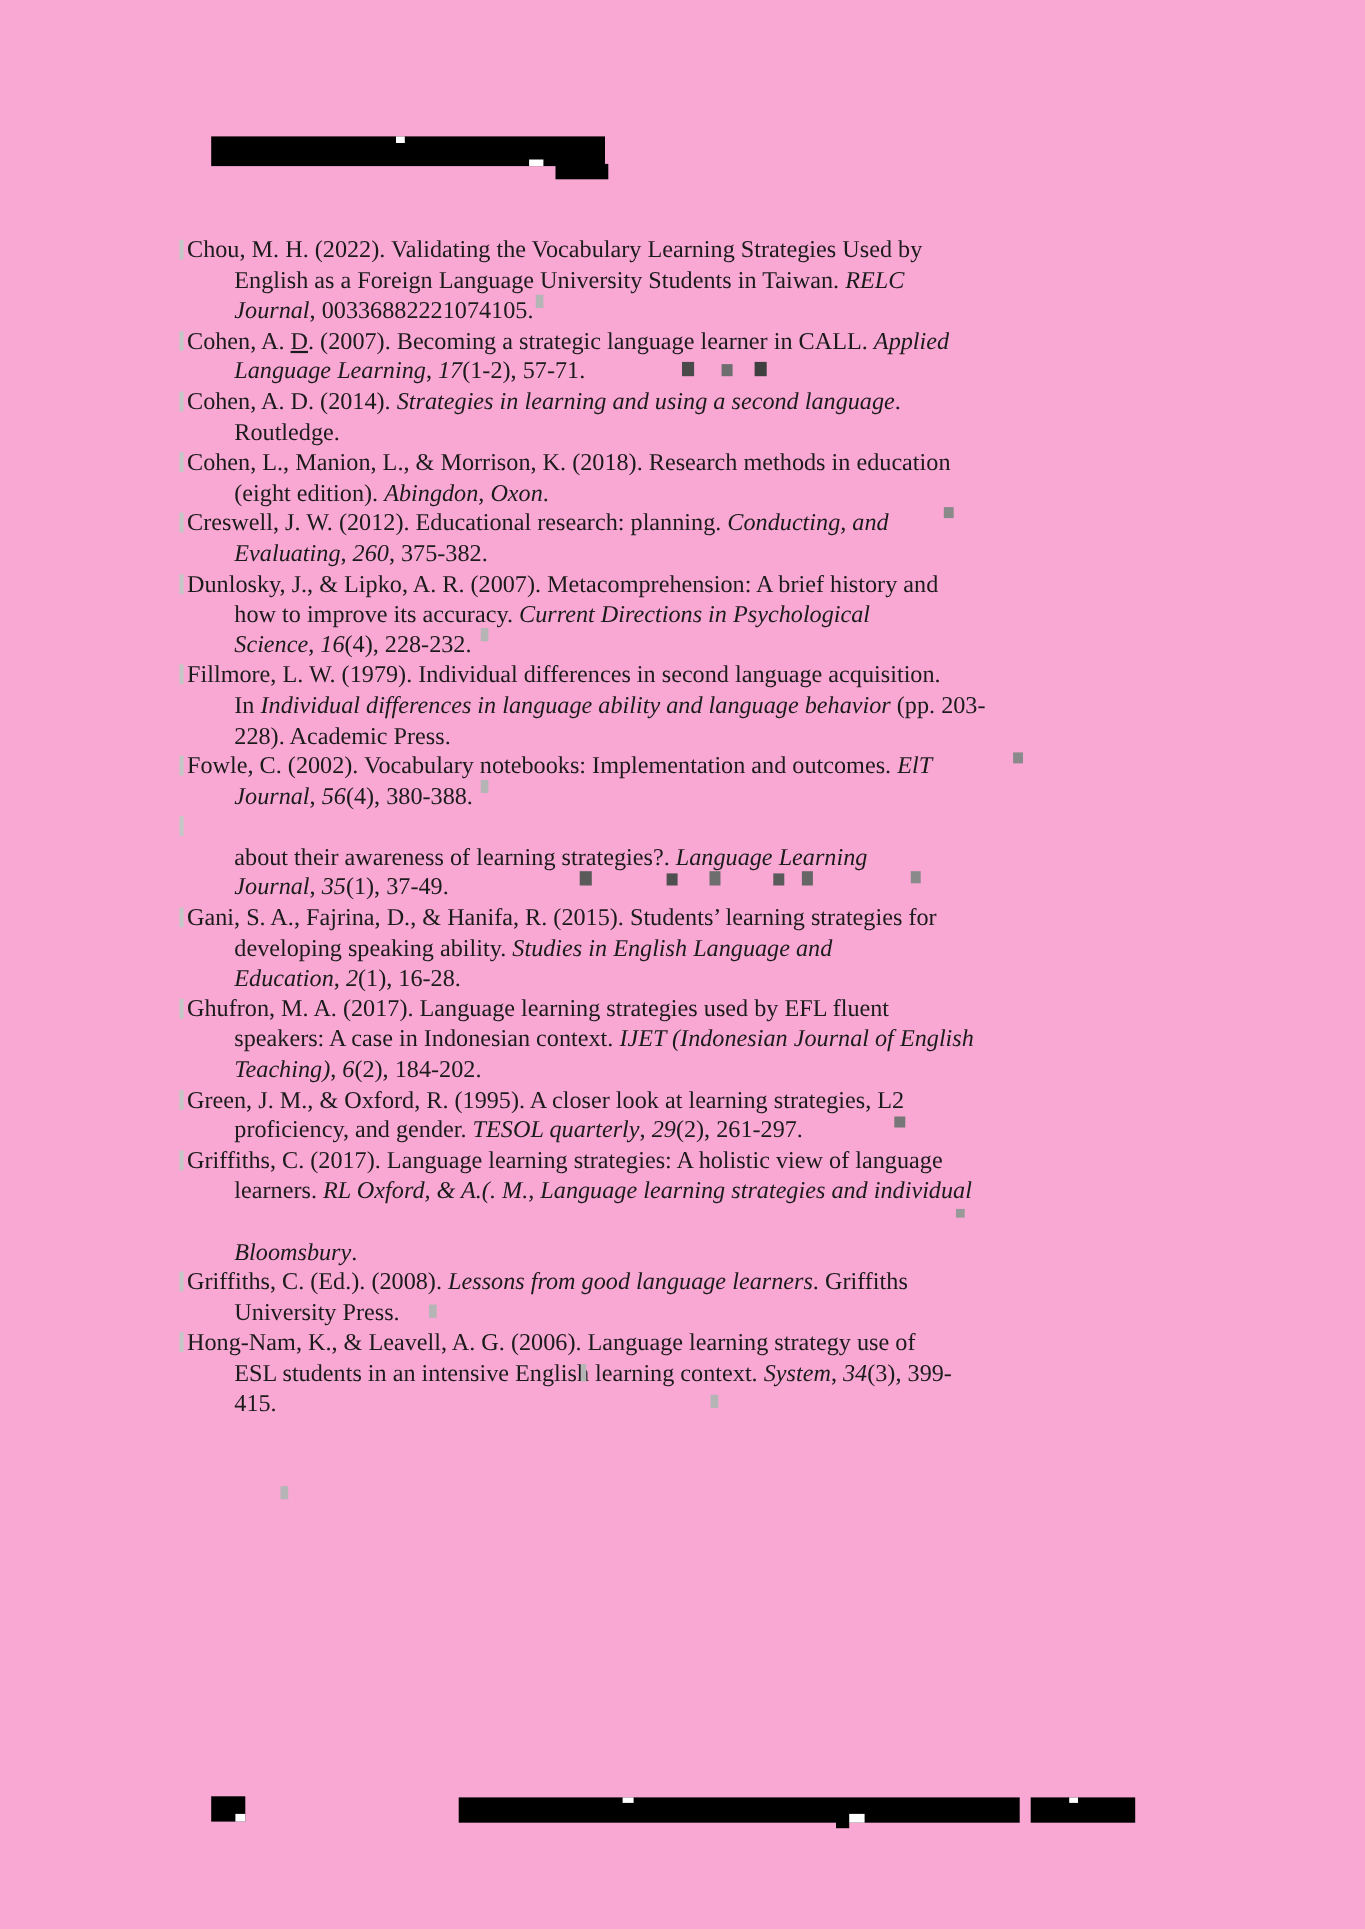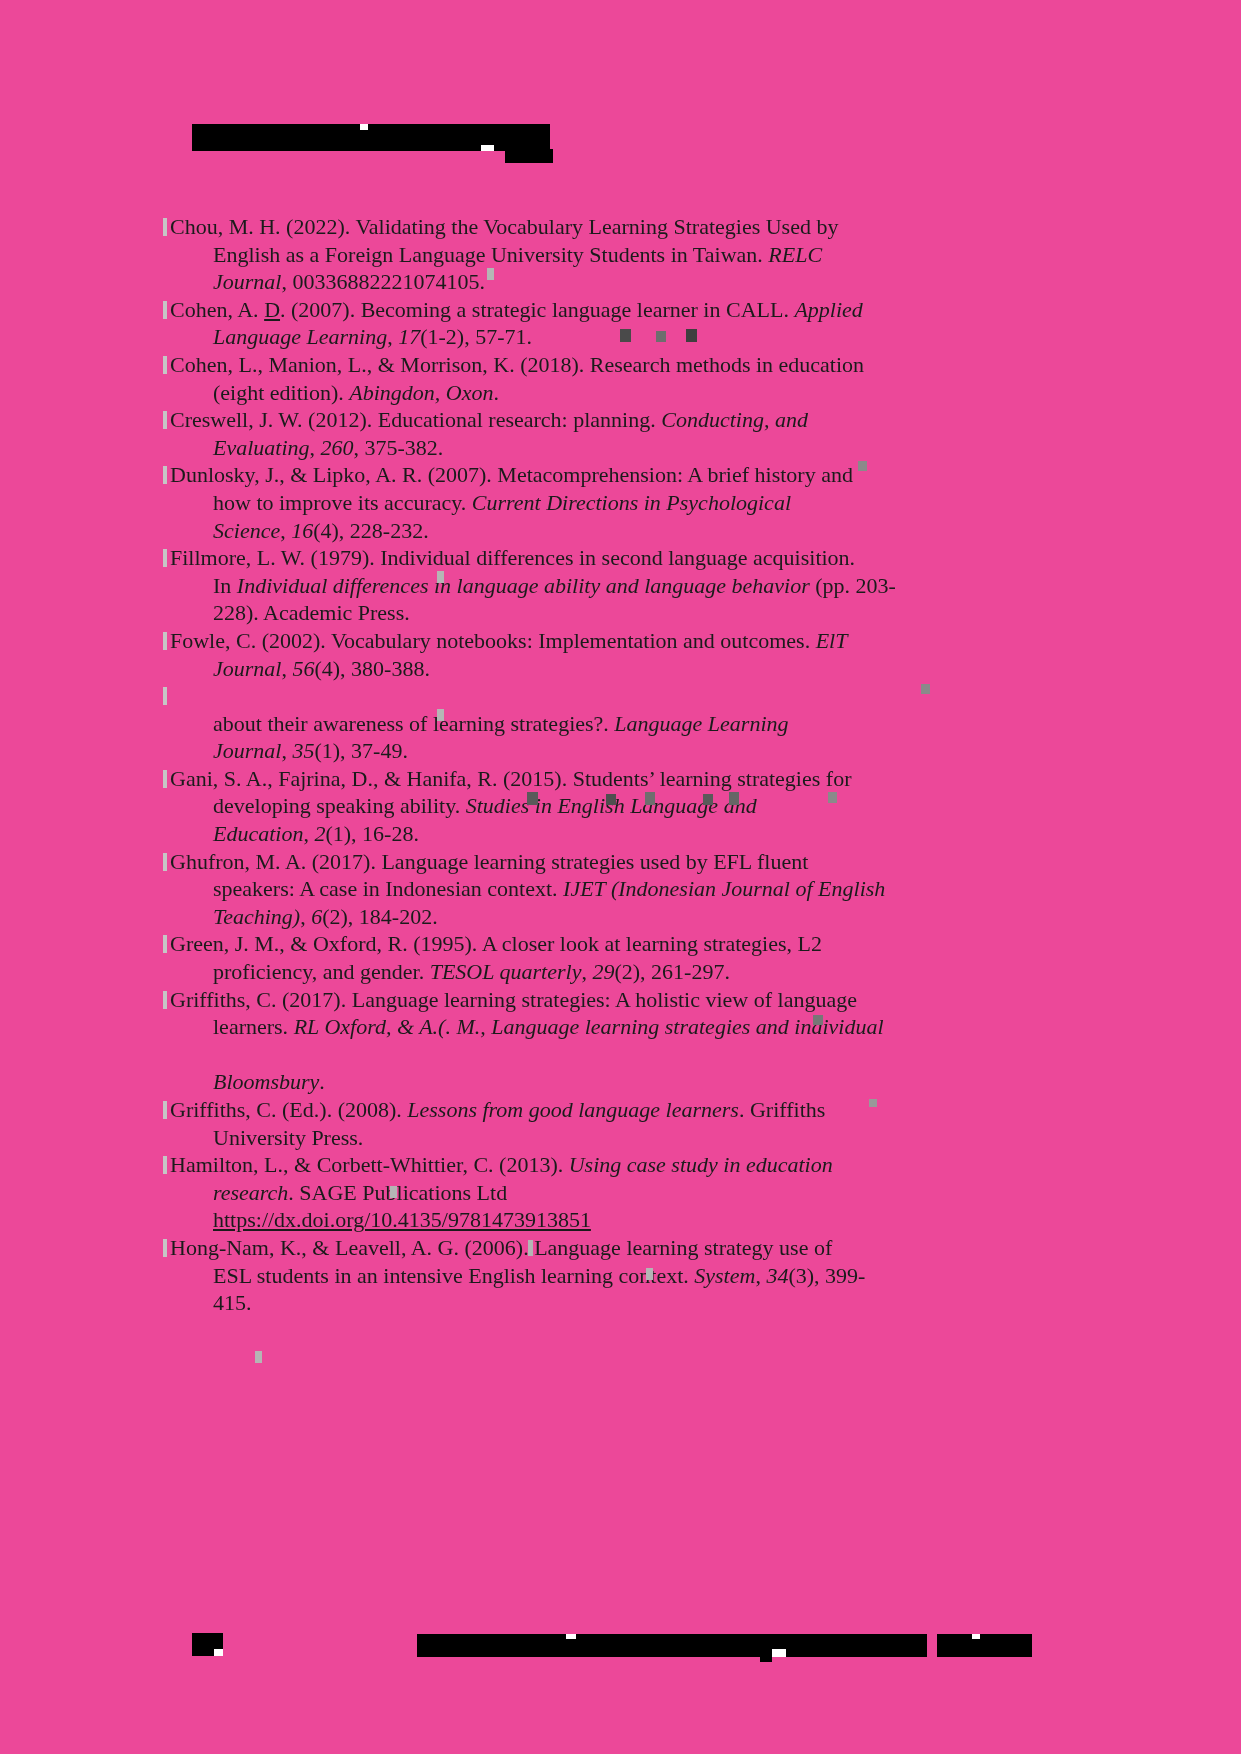--- a/index.html
+++ b/index.html
@@ -1,19 +1,19 @@
 <!DOCTYPE html>
 <html><head>
 <meta charset="utf-8">
 <style>
   html,body { margin:0; padding:0; background:#e8e8e8; }
   .page {
     position:relative;
     width:1241px; height:1754px;
-    background:#ec4899;
+    background:#f9a8d4;
     overflow:hidden;
     font-family:"Liberation Serif", serif;
     margin:0 auto;
   }
   .refs {
     position:absolute;
     left:170px; top:213px;
     width:766px;
     margin:0; padding:0;
     list-style:none;
@@ -43,32 +43,32 @@
 <body>
 
 <div class="page">
   <div id="redaction-top">
       <div class="rect" style="left: 192px; top: 124px; width: 358px; height: 27px; background: rgb(0, 0, 0);"></div>
       <div class="rect" style="left: 505px; top: 149px; width: 48px; height: 14px; background: rgb(0, 0, 0);"></div>
     </div>
   <ul class="refs" id="refs">
       <li><span>Chou, M. H. (2022). Validating the Vocabulary Learning Strategies Used by</span><br><span>English as a Foreign Language University Students in Taiwan. </span><em>RELC</em><br><em>Journal</em><span>, 00336882221074105.</span></li>
       <li><span>Cohen, A. </span><span class="u">D</span><span>. (2007). Becoming a strategic language learner in CALL. </span><em>Applied</em><br><em>Language Learning</em><span>, </span><em>17</em><span>(1-2), 57-71.</span></li>
+      <li><span>Cohen, A. D. (2014). </span><em>Strategies in learning and using a second language</em><span>.</span><br><span>Routledge.</span></li>
       <li><span>Cohen, L., Manion, L., &amp; Morrison, K. (2018). Research methods in education</span><br><span>(eight edition). </span><em>Abingdon, Oxon</em><span>.</span></li>
       <li><span>Creswell, J. W. (2012). Educational research: planning. </span><em>Conducting, and</em><br><em>Evaluating</em><span>, </span><em>260</em><span>, 375-382.</span></li>
       <li><span>Dunlosky, J., &amp; Lipko, A. R. (2007). Metacomprehension: A brief history and</span><br><span>how to improve its accuracy. </span><em>Current Directions in Psychological</em><br><em>Science</em><span>, </span><em>16</em><span>(4), 228-232.</span></li>
       <li><span>Fillmore, L. W. (1979). Individual differences in second language acquisition.</span><br><span>In </span><em>Individual differences in language ability and language behavior</em><span> (pp. 203-</span><br><span>228). Academic Press.</span></li>
       <li><span>Fowle, C. (2002). Vocabulary notebooks: Implementation and outcomes. </span><em>ElT</em><br><em>Journal</em><span>, </span><em>56</em><span>(4), 380-388.</span></li>
       <li><br><span>about their awareness of learning strategies?. </span><em>Language Learning</em><br><em>Journal</em><span>, </span><em>35</em><span>(1), 37-49.</span></li>
       <li><span>Gani, S. A., Fajrina, D., &amp; Hanifa, R. (2015). Students’ learning strategies for</span><br><span>developing speaking ability. </span><em>Studies in English Language and</em><br><em>Education</em><span>, </span><em>2</em><span>(1), 16-28.</span></li>
       <li><span>Ghufron, M. A. (2017). Language learning strategies used by EFL fluent</span><br><span>speakers: A case in Indonesian context. </span><em>IJET (Indonesian Journal of English</em><br><em>Teaching)</em><span>, </span><em>6</em><span>(2), 184-202.</span></li>
       <li><span>Green, J. M., &amp; Oxford, R. (1995). A closer look at learning strategies, L2</span><br><span>proficiency, and gender. </span><em>TESOL quarterly</em><span>, </span><em>29</em><span>(2), 261-297.</span></li>
       <li><span>Griffiths, C. (2017). Language learning strategies: A holistic view of language</span><br><span>learners. </span><em>RL Oxford, &amp; A.(. M., Language learning strategies and individual</em><br><br><em>Bloomsbury</em><span>.</span></li>
       <li><span>Griffiths, C. (Ed.). (2008). </span><em>Lessons from good language learners</em><span>. Griffiths</span><br><span>University Press.</span></li>
-      <li><span>Hamilton, L., &amp; Corbett-Whittier, C. (2013). </span><em>Using case study in education</em><br><em>research</em><span>. SAGE Publications Ltd</span><br><span class="link">https://dx.doi.org/10.4135/9781473913851</span></li>
       <li><span>Hong-Nam, K., &amp; Leavell, A. G. (2006). Language learning strategy use of</span><br><span>ESL students in an intensive English learning context. </span><em>System</em><span>, </span><em>34</em><span>(3), 399-</span><br><span>415.</span></li>
     </ul>
   <div id="redaction-bottom">
       <div class="rect" style="left: 192px; top: 1633px; width: 31px; height: 23px; background: rgb(0, 0, 0);"></div>
       <div class="rect" style="left: 417px; top: 1634px; width: 510px; height: 23px; background: rgb(0, 0, 0);"></div>
       <div class="rect" style="left: 760px; top: 1655px; width: 12px; height: 7px; background: rgb(0, 0, 0);"></div>
       <div class="rect" style="left: 937px; top: 1634px; width: 95px; height: 23px; background: rgb(0, 0, 0);"></div>
       <div class="rect" style="left: 360px; top: 124px; width: 8px; height: 6px; background: rgb(255, 255, 255);"></div>
       <div class="rect" style="left: 481px; top: 145px; width: 13px; height: 6px; background: rgb(255, 255, 255);"></div>
       <div class="rect" style="left: 214px; top: 1649px; width: 9px; height: 7px; background: rgb(255, 255, 255);"></div>

